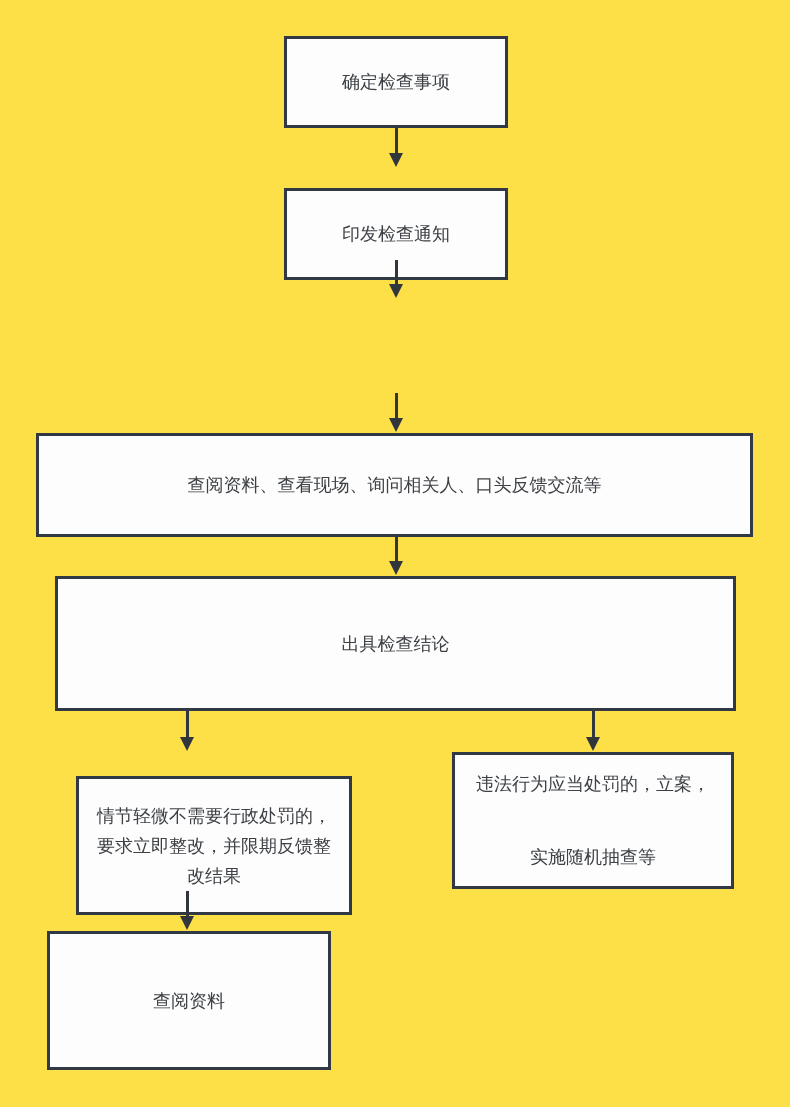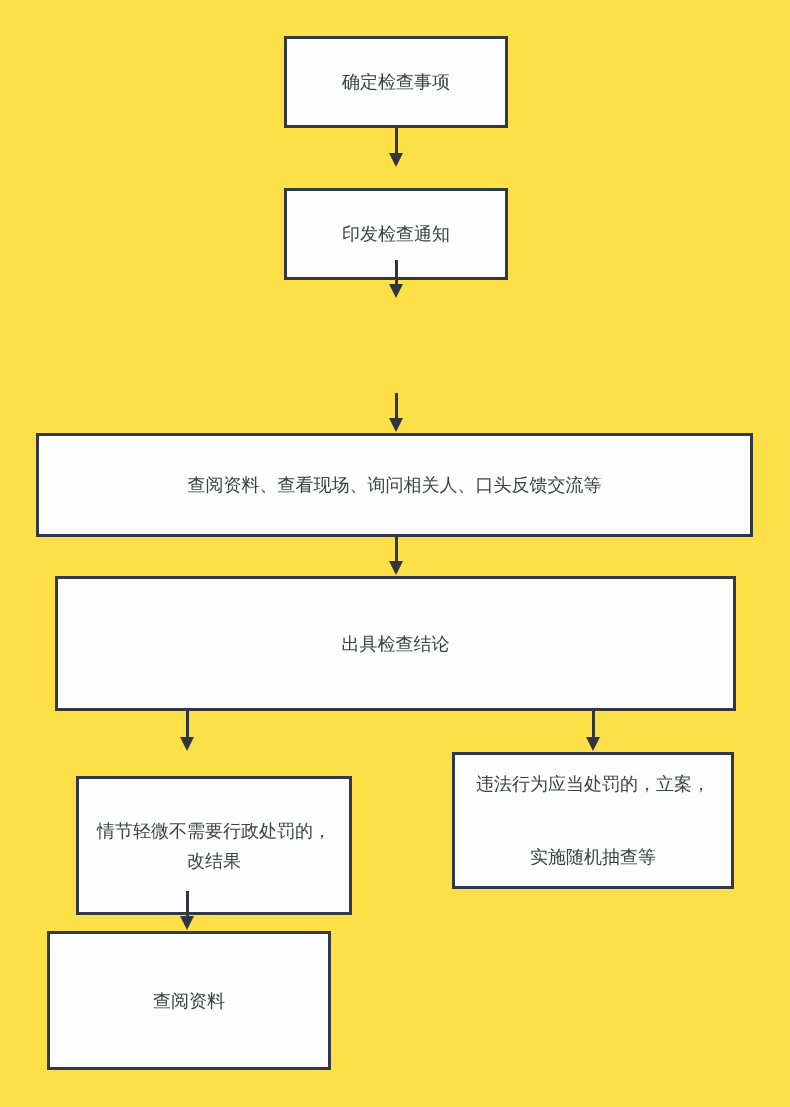--- a/index.html
+++ b/index.html
@@ -121,20 +121,21 @@
     <div class="head"></div>
   </div>
 
   <div class="arrow" id="a6">
     <div class="shaft"></div>
     <div class="head"></div>
   </div>
 
   <div class="node" id="n6">
     <div class="line">情节轻微不需要行政处罚的，</div>
+    <div class="line">要求立即整改，并限期反馈整</div>
     <div class="line">改结果</div>
   </div>
 
   <div class="node" id="n7">
     <div class="line">违法行为应当处罚的，立案，</div>
     <div class="line">实施随机抽查等</div>
   </div>
 
   <div class="arrow" id="a7">
     <div class="shaft"></div>

